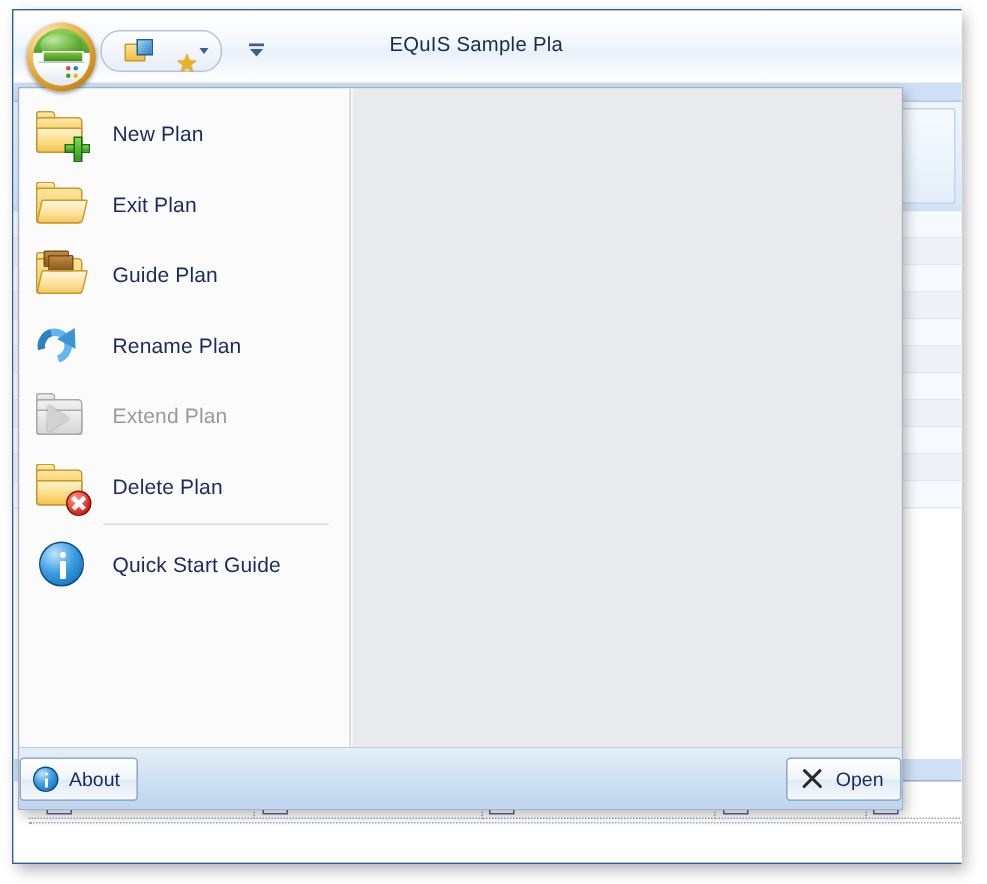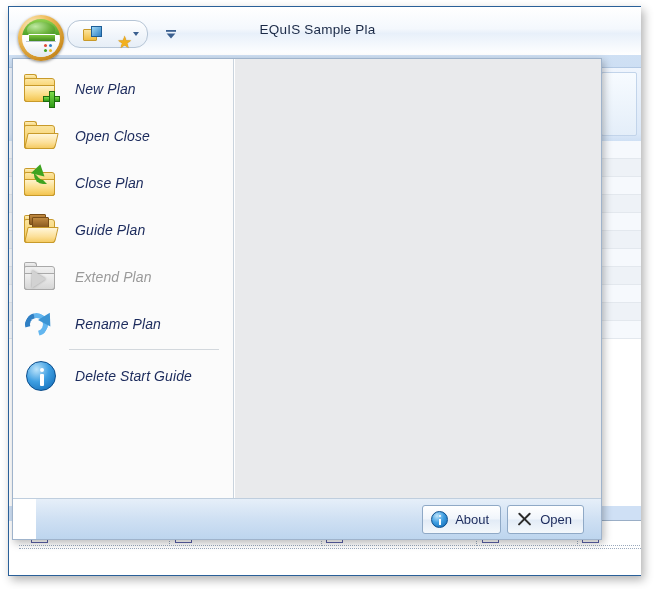--- a/index.html
+++ b/index.html
@@ -267,21 +267,20 @@
     background: #e9eaec;
     border-left: 1px solid #ffffff;
   }
 
   .menu-item {
     display: flex;
     align-items: center;
     height: 47px;
     padding-left: 10px;
     cursor: pointer;
-    font-style: italic;
   }
   .menu-item.disabled { cursor: default; }
   .mi-icon {
     width: 36px; height: 34px;
     position: relative;
     flex: 0 0 36px;
     margin-right: 16px;
   }
   .mi-label {
     font-size: 14px;
@@ -554,25 +553,24 @@
     text-shadow: 0 0 1px #a96f05;
   }
 
   
   #app-menu-footer {
     flex: 0 0 auto;
     height: 40px;
     background: linear-gradient(to bottom,#e6eff9 0%,#cfe0f3 50%,#bdd5ee 100%);
     display: flex;
     align-items: center;
-    justify-content: flex-end;
-    padding-right: 17px;
+    justify-content: space-between;
+    padding-right: 0;
     gap: 6px;
     box-sizing: border-box;
-    margin-left: 23px;
   }
   .footer-btn {
     display: flex;
     align-items: center;
     gap: 7px;
     height: 27px;
     padding: 0 11px 0 8px;
     border: 1px solid #8fa9c6;
     border-radius: 3px;
     background: linear-gradient(to bottom,#ffffff 0%,#f0f5fb 48%,#e2ebf6 52%,#f4f8fc 100%);
@@ -732,88 +730,88 @@
           </div>
 
           <div class="menu-item">
             <span class="mi-icon">
               <span class="folder open">
                   <span class="tab"></span>
                   <span class="back"></span>
                   <span class="front"></span>
                 </span>
             </span>
-            <span class="mi-label">Open Close</span>
+            <span class="mi-label">Exit Plan</span>
+          </div>
+
+
+          <div class="menu-item">
+            <span class="mi-icon">
+              <span class="folder open">
+                  <span class="tab"></span>
+                  <span class="back"></span>
+                </span>
+              <span class="copy-docs">
+                  <span></span>
+                  <span></span>
+                </span>
+              <span class="folder open" style="top:6px;">
+                  <span class="front"></span>
+                </span>
+            </span>
+            <span class="mi-label">Guide Plan</span>
+          </div>
+
+          <div class="menu-item">
+            <span class="mi-icon">
+              <span class="circ-arrow">
+                  <span class="ring"></span>
+                  <span class="head"></span>
+                </span>
+            </span>
+            <span class="mi-label">Rename Plan</span>
+          </div>
+
+          <div class="menu-item disabled">
+            <span class="mi-icon">
+              <span class="folder gray">
+                  <span class="tab"></span>
+                  <span class="back"></span>
+                  <span class="front"></span>
+                </span>
+              <span class="play-tri"></span>
+            </span>
+            <span class="mi-label">Extend Plan</span>
           </div>
 
           <div class="menu-item">
             <span class="mi-icon">
               <span class="folder">
                   <span class="tab"></span>
                   <span class="back"></span>
                   <span class="front"></span>
                 </span>
-              <span class="arrow-green">
-                  <span class="stem"></span>
-                  <span class="head"></span>
+              <span class="badge-x">
+                  <i></i>
+                  <i></i>
                 </span>
             </span>
-            <span class="mi-label">Close Plan</span>
+            <span class="mi-label">Delete Plan</span>
           </div>
-
-          <div class="menu-item">
-            <span class="mi-icon">
-              <span class="folder open">
-                  <span class="tab"></span>
-                  <span class="back"></span>
-                </span>
-              <span class="copy-docs">
-                  <span></span>
-                  <span></span>
-                </span>
-              <span class="folder open" style="top:6px;">
-                  <span class="front"></span>
-                </span>
-            </span>
-            <span class="mi-label">Guide Plan</span>
-          </div>
-
-          <div class="menu-item disabled">
-            <span class="mi-icon">
-              <span class="folder gray">
-                  <span class="tab"></span>
-                  <span class="back"></span>
-                  <span class="front"></span>
-                </span>
-              <span class="play-tri"></span>
-            </span>
-            <span class="mi-label">Extend Plan</span>
-          </div>
-
-          <div class="menu-item">
-            <span class="mi-icon">
-              <span class="circ-arrow">
-                  <span class="ring"></span>
-                  <span class="head"></span>
-                </span>
-            </span>
-            <span class="mi-label">Rename Plan</span>
-          </div>
-
 
           <div class="menu-sep"></div>
 
           <div class="menu-item">
             <span class="mi-icon">
               <span class="info-circle">
                   <span class="dot"></span>
                   <span class="stem"></span>
                 </span>
             </span>
-            <span class="mi-label">Delete Start Guide</span>
+            <span class="mi-label">Quick Start Guide</span>
           </div>
 
 
         </div>
 
         <div id="menu-right-pane"></div>
       </div>
 
       <div id="app-menu-footer">
 

